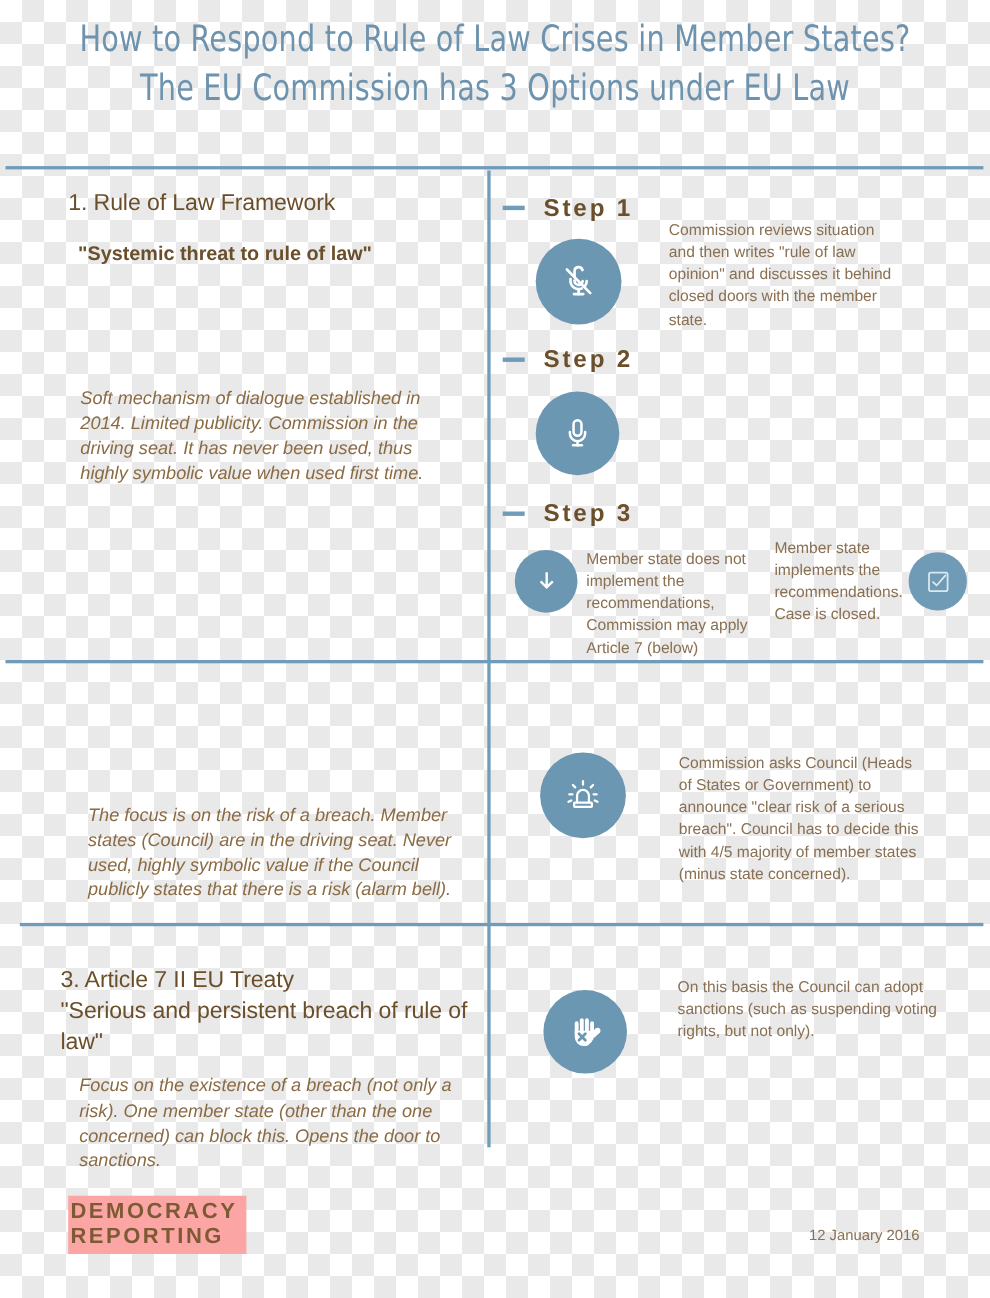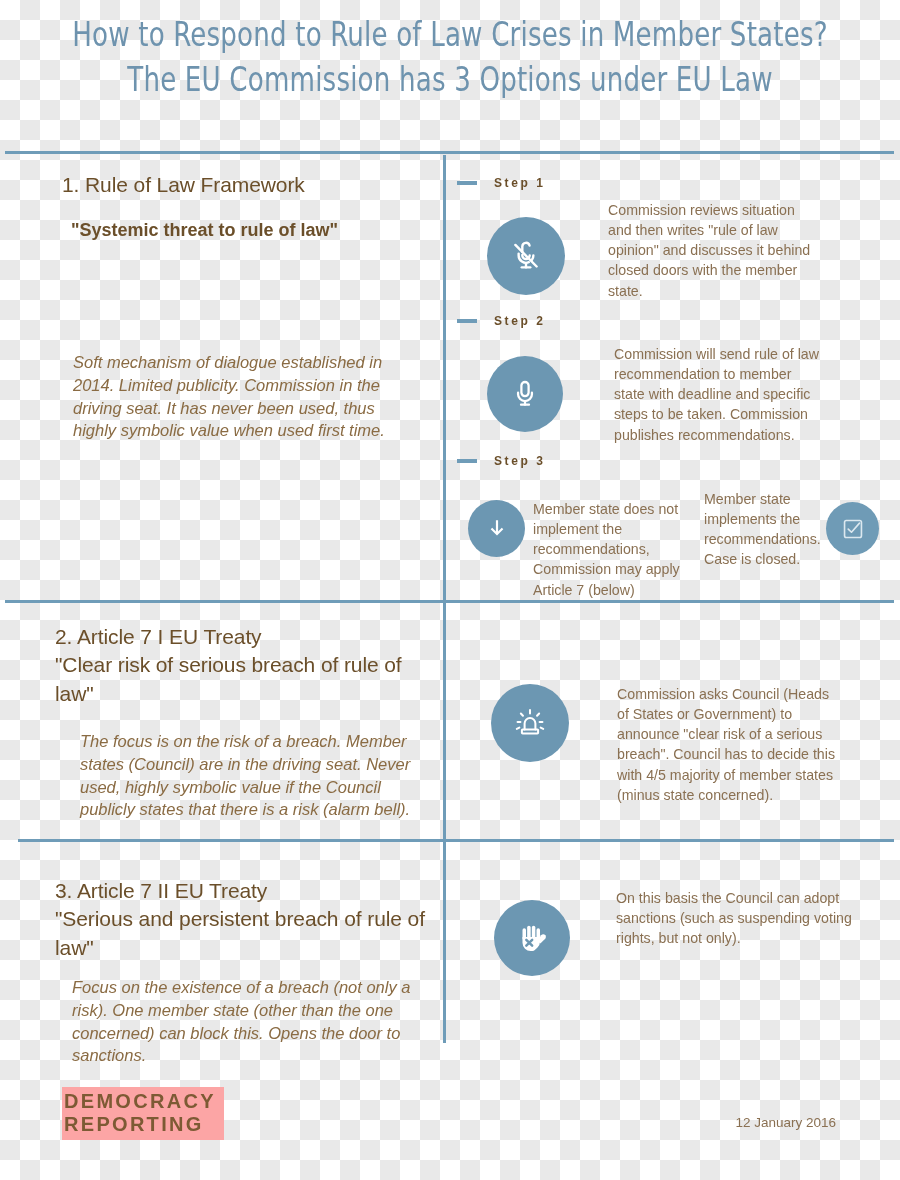--- a/index.html
+++ b/index.html
@@ -42,21 +42,21 @@
   }
   .quote{
     color:#6b4f2a;font-weight:bold;font-size:18px;line-height:1.35;
   }
   .italic{
     color:#8a6b43;font-style:italic;font-size:16.5px;line-height:1.38;
   }
   .steplabel{position:absolute;display:flex;align-items:center;gap:17px;}
   .steplabel .dash{width:20px;height:4px;background:#6f9cb8;display:block;}
   .steplabel .txt{
-    color:#6b4f2a;font-weight:bold;font-size:12px;letter-spacing:2.6px;
+    color:#6b4f2a;font-weight:bold;font-size:22px;letter-spacing:2.6px;
   }
 
   .circ{
     position:absolute;border-radius:50%;background:#6c97b2;
     display:flex;align-items:center;justify-content:center;
   }
   .circ.light{background:#6f9bb6;}
   .circ svg{display:block;}
 
   .body{
@@ -118,44 +118,39 @@
     <span class="txt">Step 2</span>
   </div>
   <div class="circ" style="left:487px;top:356px;width:76px;height:76px;">
     <svg width="32" height="32" viewBox="0 0 24 24" fill="none" stroke="#ffffff" stroke-width="1.7" stroke-linecap="round" stroke-linejoin="round">
       <rect x="9.3" y="3" width="5.4" height="10.6" rx="2.7"></rect>
       <path d="M6.8 11v1.1a5.2 5.2 0 0 0 10.4 0V11"></path>
       <path d="M12 17.3V20"></path>
         <path d="M9 20h6"></path>
     </svg>
   </div>
-  <div class="body" style="left:614px;top:344px;width:212px;">Commission will send rule of law recommendation to member state with deadline and specific steps to be taken. Commission publishes recommendations.</div>
 
   <div class="steplabel" style="left:457px;top:454px;">
     <span class="dash"></span>
     <span class="txt">Step 3</span>
   </div>
   <div class="circ" style="left:468px;top:500px;width:57px;height:57px;">
     <svg width="26" height="26" viewBox="0 0 24 24" fill="#ffffff">
       <path d="M11 4h2v10.2l3.4-3.4 1.4 1.4L12 18 6.2 12.2l1.4-1.4L11 14.2z"></path>
     </svg>
   </div>
   <div class="body" style="left:533px;top:489px;width:160px;margin-top:10px;">Member state does not implement the recommendations, Commission may apply Article 7 (below)</div>
   <div class="body" style="left:704px;top:489px;width:120px;">Member state implements the recommendations. Case is closed.</div>
   <div class="circ light" style="left:826px;top:502px;width:53px;height:53px;">
     <svg width="26" height="26" viewBox="0 0 24 24" fill="none" stroke="#dce8ef" stroke-width="1.5" stroke-linecap="round" stroke-linejoin="round">
       <rect x="4.2" y="4.2" width="15.6" height="15.6" rx="1.6"></rect>
       <path d="M7.6 12.1 10.6 15 18 6.6"></path>
     </svg>
   </div>
 
-  <div class="lcol head" style="left:55px;top:623px;width:385px;">
-    <span>2. Article 7 I EU Treaty</span><br>
-    <span>"Clear risk of serious breach of rule of law"</span>
-  </div>
   <div class="lcol italic" style="left:80px;top:730px;width:355px;">The focus is on the risk of a breach. Member states (Council) are in the driving seat. Never used, highly symbolic value if the Council publicly states that there is a risk (alarm bell).</div>
 
   <div class="circ" style="left:491px;top:684px;width:78px;height:78px;">
     <svg width="36" height="36" viewBox="0 0 24 24" fill="none" stroke="#ffffff" stroke-width="1.35" stroke-linecap="round" stroke-linejoin="round">
       <path d="M8.4 16.4v-4.1a3.6 3.6 0 0 1 7.2 0v4.1"></path>
       <rect x="6.6" y="16.4" width="10.8" height="2.6" rx=".5"></rect>
       <path d="M12 5.6V3.4"></path>
       <path d="M7.3 7.2 5.9 5.7"></path>
         <path d="M16.7 7.2 18.1 5.7"></path>
       <path d="M5.6 11.4H3.7"></path>

